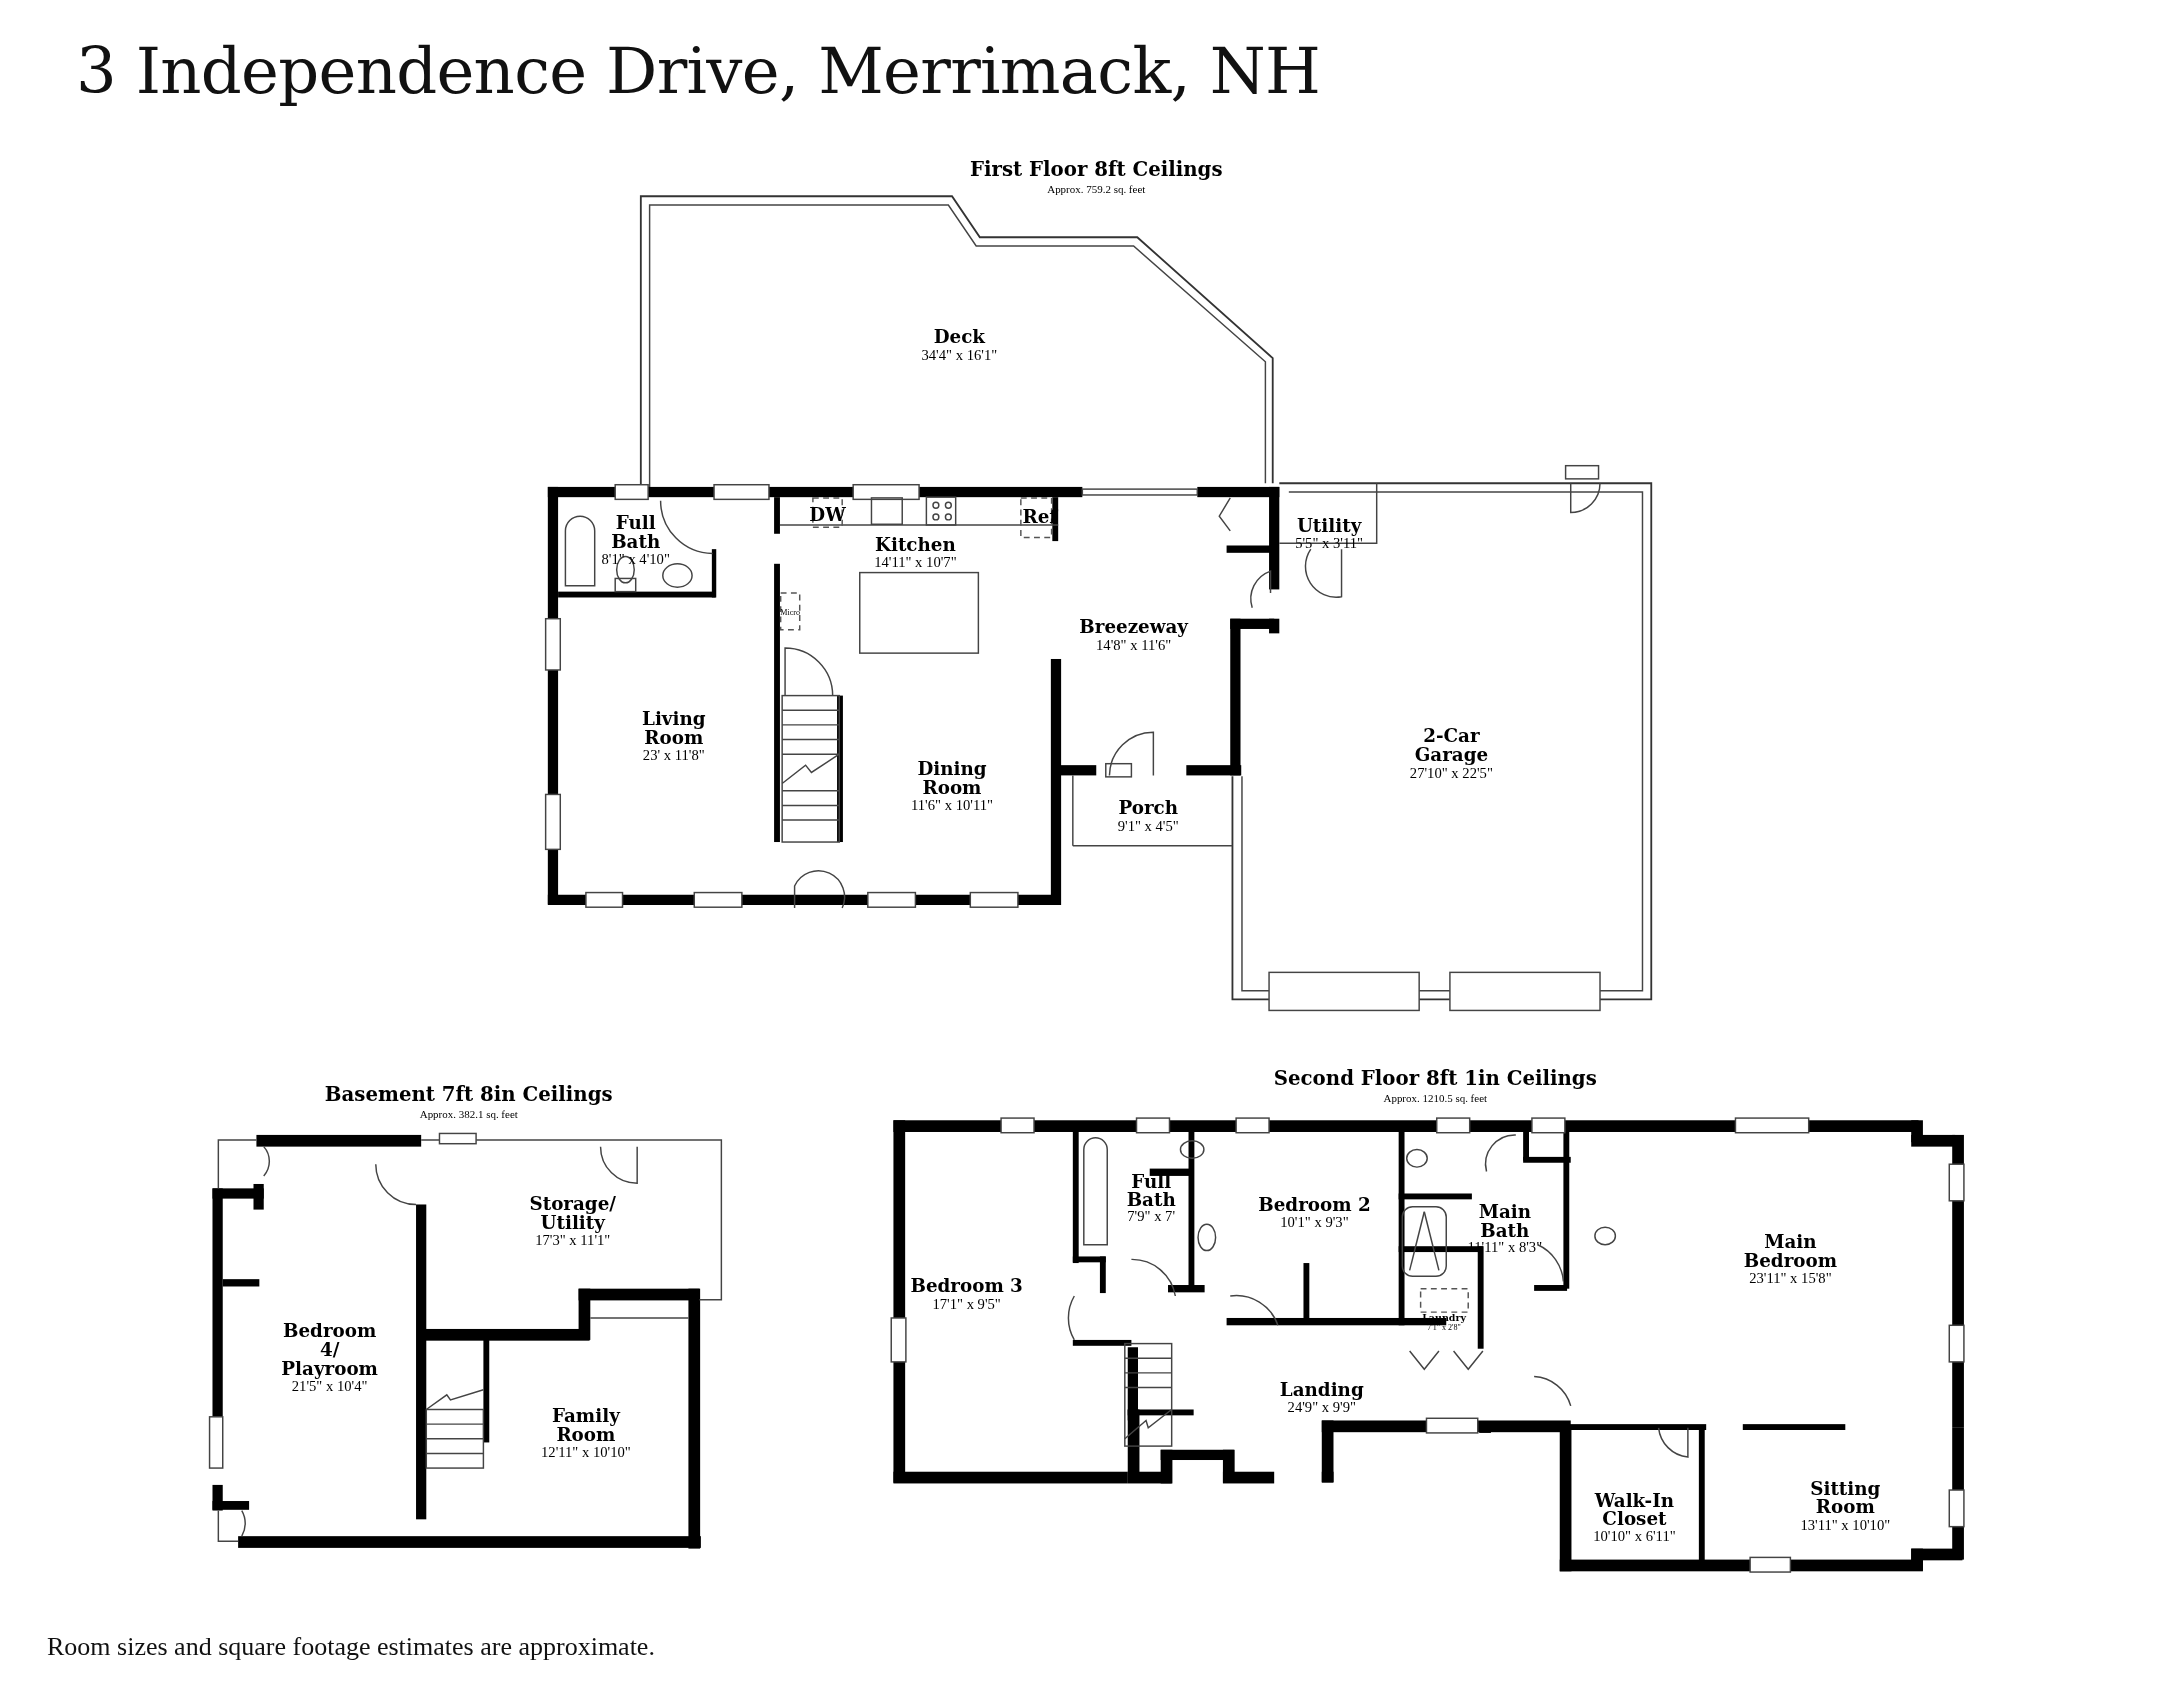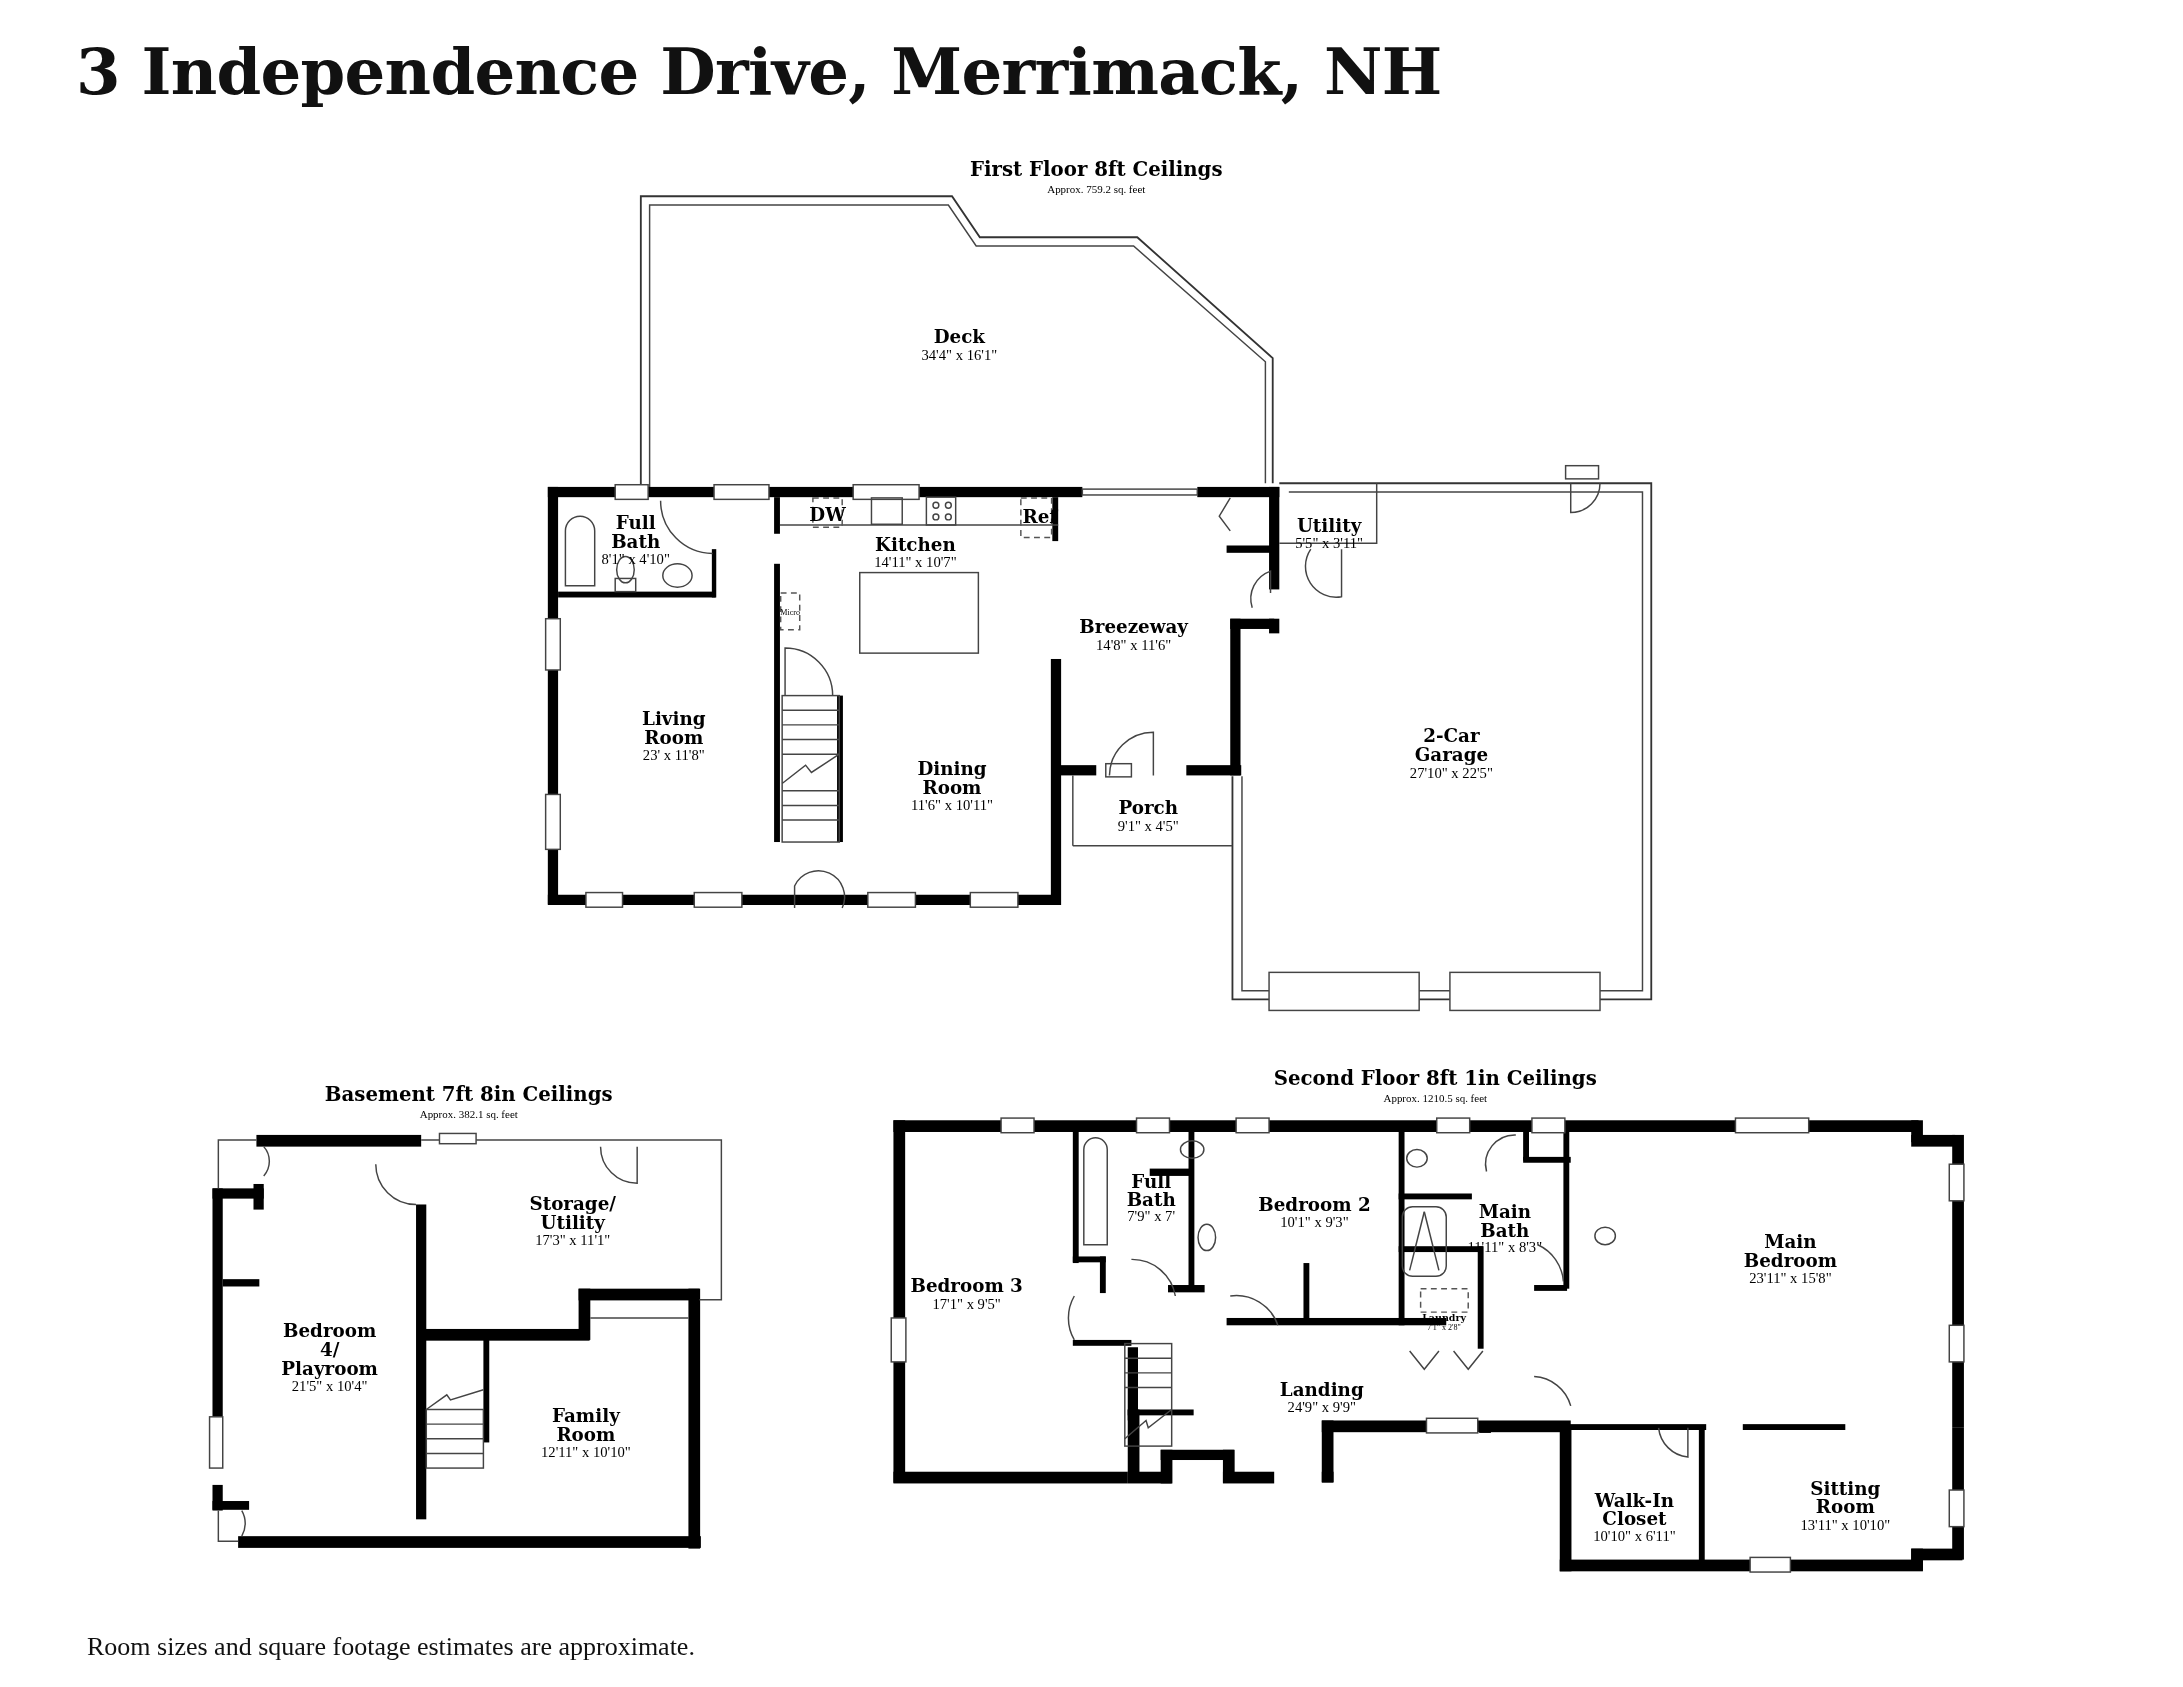--- a/index.html
+++ b/index.html
@@ -1,21 +1,21 @@
 <!DOCTYPE html>
 <html style="font-size:11.7px"><head>
 <meta charset="utf-8">
 <style>
   html, body { margin:0; padding:0; background:#ffffff; }
   body { width:2183px; height:1687px; position:relative; overflow:hidden;
          font-family:"DejaVu Serif", "Liberation Serif", serif; color:#111; }
-  .title { position:absolute; left:76px; top:34px; font-size:64px; font-weight:bold;
+  .title { position:absolute; left:76px; top:34px; font-size:64px; font-weight:normal;
            font-family:"DejaVu Serif", serif; letter-spacing:-0.7px; }
   .footer { position:absolute; left:47px; top:1632px; font-size:26px;
-            font-family:"Liberation Serif", serif;margin-left:40px; }
+            font-family:"Liberation Serif", serif; }
   svg { position:absolute; left:0; top:0; }
   .wall { fill:#000; }
   .thin { fill:none; stroke:#333; stroke-width:2.5; }
   .thin2 { fill:none; stroke:#444; stroke-width:2; }
   .win { fill:#fff; stroke:#444; stroke-width:2; }
   .dash { fill:none; stroke:#555; stroke-width:2; stroke-dasharray:8 6; }
   .fl-title { font-family:"DejaVu Serif", serif; font-weight:bold; font-size:27px; text-anchor:middle; }
   .fl-sub { font-family:"Liberation Serif", serif; font-size:15px; text-anchor:middle; }
   .rm { font-family:"DejaVu Serif", serif; font-weight:bold; font-size:25px; text-anchor:middle; }
   .dim { font-family:"Liberation Serif", serif; font-size:20px; text-anchor:middle; }

